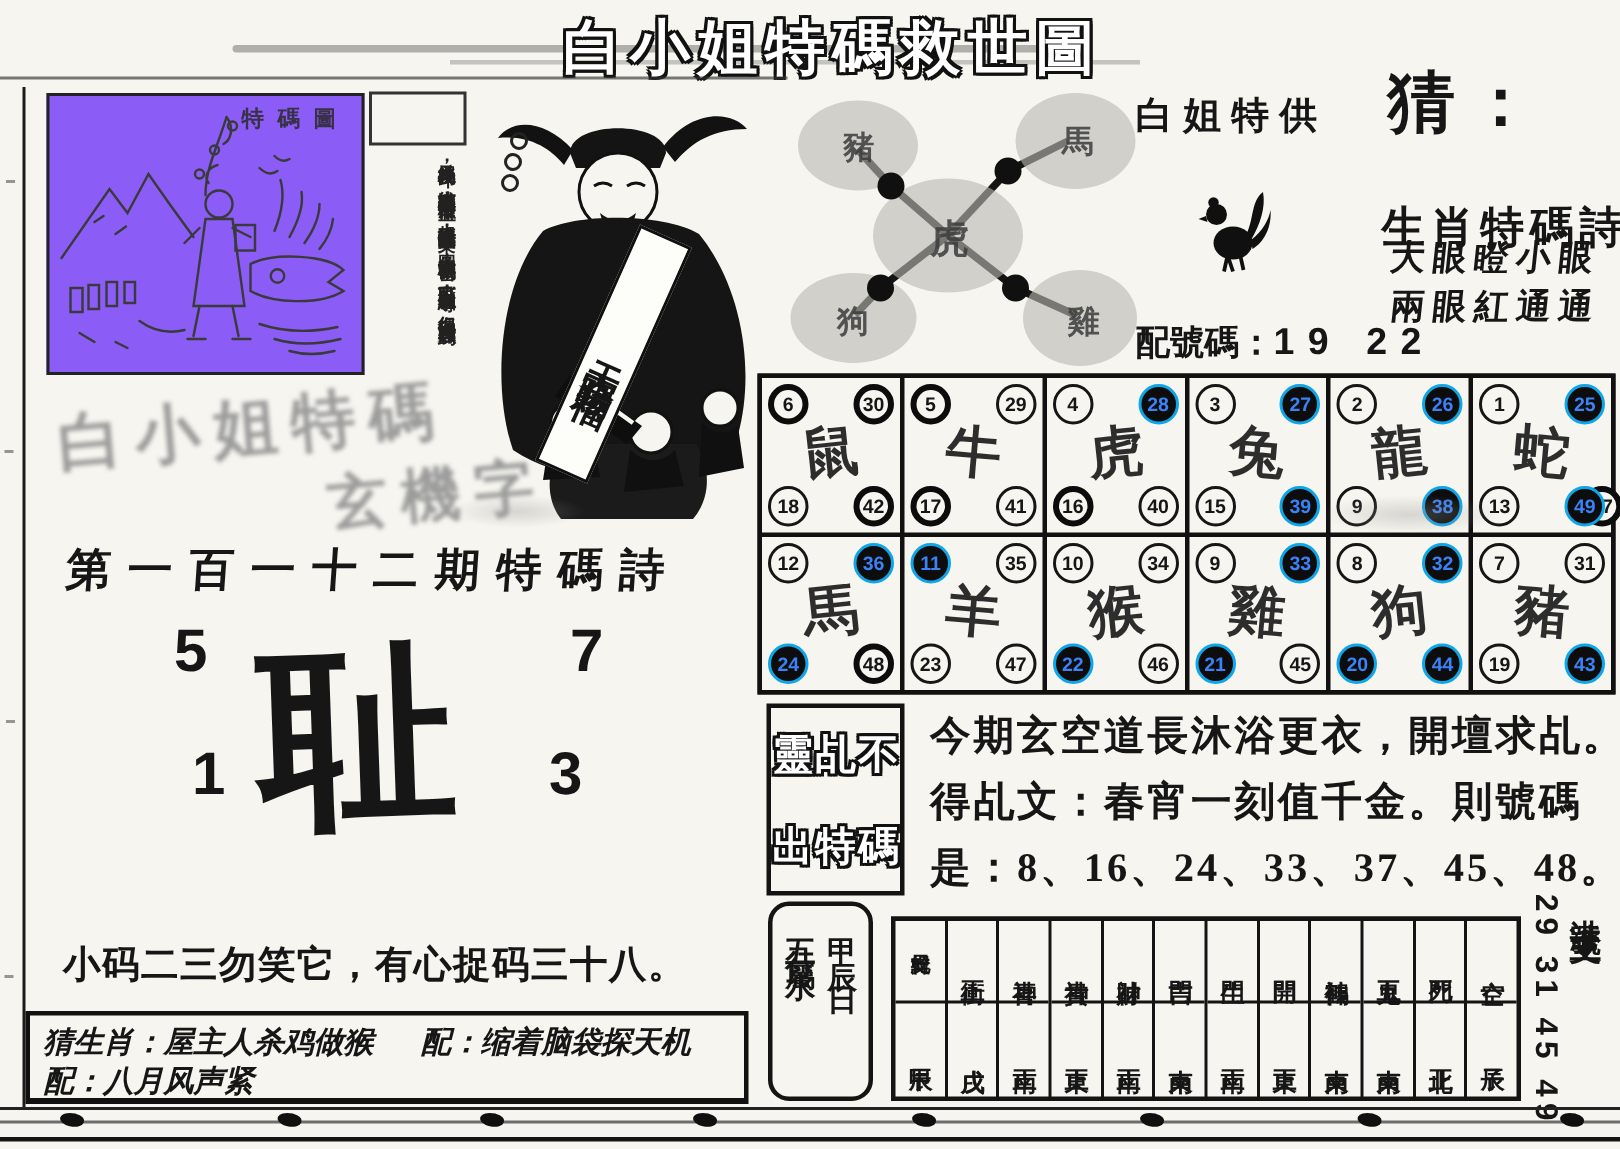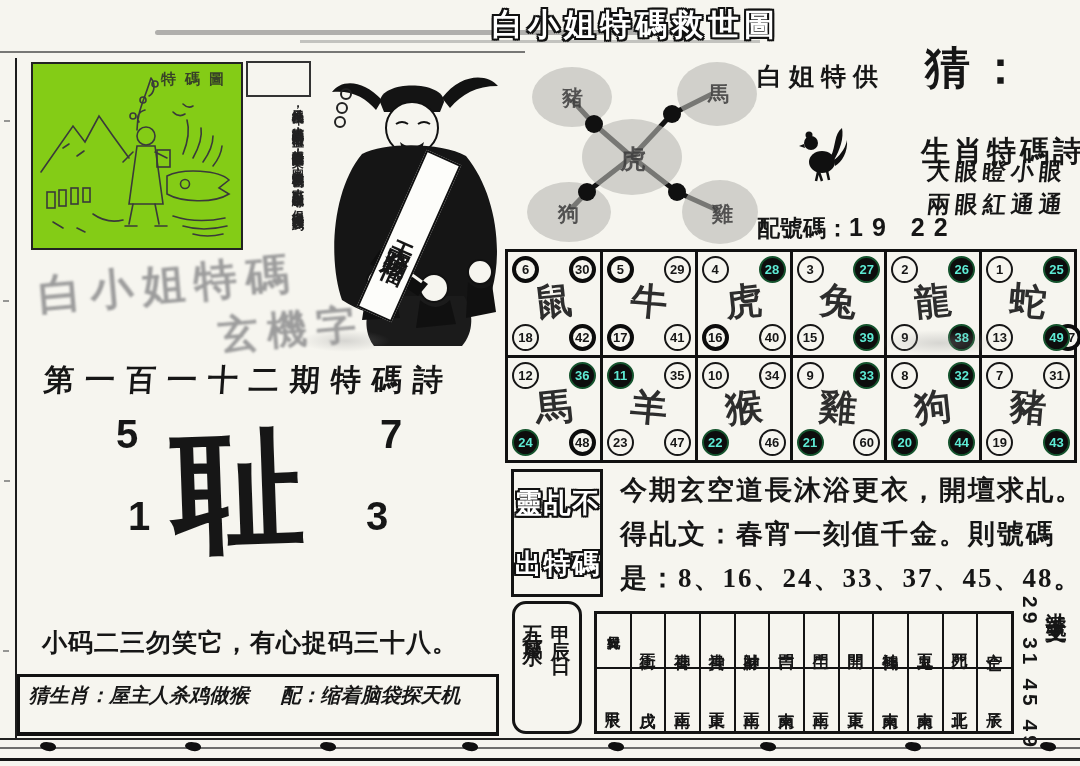--- a/index.html
+++ b/index.html
@@ -2,30 +2,30 @@
 <html><head>
 <meta charset="utf-8">
 <style>
   html,body{margin:0;padding:0;background:#d8d8d4;}
   .sheet{position:relative;width:1080px;height:766px;background:#f6f5ef;overflow:hidden;
          font-family:"Liberation Sans",sans-serif;color:#161616;}
   .abs{position:absolute;}
   
   .hollow{color:#fff;text-shadow:-2px -2px 0 #111,2px -2px 0 #111,-2px 2px 0 #111,2px 2px 0 #111,
           -2px 0 0 #111,2px 0 0 #111,0 -2px 0 #111,0 2px 0 #111;}
-  .title{left:330px;top:4px;width:450px;text-align:right;font-size:31px;font-weight:900;
+  .title{left:330px;top:4px;width:450px;text-align:center;font-size:40px;font-weight:900;
          letter-spacing:5px;white-space:nowrap;}
   .title-smudge{left:155px;top:30px;width:540px;height:5px;background:#5a5a5a;opacity:.45;border-radius:3px;}
   .title-smudge2{left:300px;top:40px;width:460px;height:3px;background:#777;opacity:.4;}
   .topline{left:0;top:51px;width:525px;height:2px;background:#333;opacity:.65;}
   .leftline{left:15px;top:58px;width:2px;height:680px;background:#1c1c1c;}
   .ldash{width:6px;height:2px;background:#555;opacity:.6;}
 
   
-  .pic-frame{left:31px;top:62px;width:208px;height:184px;border:2px solid #222;background:#84cc16;}
+  .pic-frame{left:31px;top:62px;width:208px;height:184px;border:2px solid #222;background:#8b5cf6;}
   .frame-label{position:absolute;right:8px;top:6px;font-size:15px;font-weight:800;letter-spacing:9px;
                color:#2a2a2a;opacity:.85;}
   .stamp-box{left:246px;top:61px;width:61px;height:32px;border:2px solid #333;}
   .notice{left:243px;top:99px;width:62px;height:146px;writing-mode:vertical-rl;text-orientation:upright;
           font-size:12px;font-weight:700;line-height:15px;letter-spacing:1px;color:#222;}
 
   
   .deity{left:322px;top:50px;width:190px;height:300px;}
   .banner{left:390px;top:150px;width:34px;height:168px;background:#fdfdfa;border:2px solid #101010;
           transform:rotate(24deg);writing-mode:vertical-rl;text-orientation:upright;text-align:center;
@@ -69,21 +69,21 @@
   .zgrid{left:505px;top:249px;width:572px;height:214px;border:3px solid #111;box-sizing:border-box;
          display:grid;grid-template-columns:repeat(6,1fr);grid-template-rows:1fr 1fr;background:#111;gap:3px;}
   .zcell{position:relative;background:#f6f5ef;}
   .zanimal{position:absolute;left:50%;top:50%;transform:translate(-50%,-52%) rotate(-6deg);
            font-size:37px;font-weight:800;color:#1d1d1d;opacity:.92;}
   .zcell:nth-child(even) .zanimal{transform:translate(-50%,-52%) rotate(5deg);}
   .num{position:absolute;width:27px;height:27px;border-radius:50%;box-sizing:border-box;
        display:flex;align-items:center;justify-content:center;font-size:13px;font-weight:800;background:#f6f5ef;}
   .num.light{border:2px solid #161616;}
   .num.heavy{border:4px solid #0c0c0c;}
-  .num.solid{background:#0d0d0d;color:#5eead4;border:2px solid #14532d;}
+  .num.solid{background:#0d0d0d;color:#3b82f6;border:2px solid #0ea5e9;}
   .p-tl{left:4px;top:4px;} .p-tr{right:4px;top:4px;} .p-bl{left:4px;bottom:4px;}
   .p-br{right:4px;bottom:4px;} .p-bm{left:50%;transform:translateX(-50%);bottom:4px;margin-left:40px;}
 
   
   .seal{left:511px;top:469px;width:92px;height:128px;border:3px solid #131313;box-sizing:border-box;
         display:grid;grid-template-columns:repeat(3,1fr);grid-template-rows:1fr 1fr;align-items:center;
         justify-items:center;}
   .seal span{font-size:27px;font-weight:900;}
   .oline{font-family:"Liberation Serif",serif;font-weight:700;font-size:27px;letter-spacing:2px;white-space:nowrap;}
   .ol1{left:620px;top:472px;} .ol2{left:620px;top:516px;} .ol3{left:620px;top:560px;}
@@ -196,20 +196,21 @@
   <div class="abs cnum n1">1</div>
   <div class="abs cnum n3">3</div>
   <div class="abs bigchar">耻</div>
   <div class="abs poem2">小码二三勿笑它，有心捉码三十八。</div>
 
   <div class="abs guess-box">
     <div>
       <span>猜生肖：屋主人杀鸡做猴</span><span class="gsep"></span>
       <span>配：缩着脑袋探天机</span>
     </div>
+    <div>配：八月风声紧</div>
   </div>
 
   <div class="abs molecule">
     <svg width="250" height="196" viewBox="0 0 250 196">
       <g stroke="#141414" stroke-width="5">
         <line x1="120" y1="105" x2="82" y2="72"></line>
           <line x1="120" y1="105" x2="160" y2="62"></line>
         <line x1="120" y1="105" x2="75" y2="140"></line>
           <line x1="120" y1="105" x2="165" y2="140"></line>
         <line x1="82" y1="72" x2="60" y2="48"></line>
@@ -326,21 +327,21 @@
         <span class="num light p-tl">10</span>
         <span class="num light p-tr">34</span>
         <span class="num solid p-bl">22</span>
         <span class="num light p-br">46</span>
       </div>
       <div class="zcell">
         <span class="zanimal">雞</span>
         <span class="num light p-tl">9</span>
         <span class="num solid p-tr">33</span>
         <span class="num solid p-bl">21</span>
-        <span class="num light p-br">60</span>
+        <span class="num light p-br">45</span>
       </div>
       <div class="zcell">
         <span class="zanimal">狗</span>
         <span class="num light p-tl">8</span>
         <span class="num solid p-tr">32</span>
         <span class="num solid p-bl">20</span>
         <span class="num solid p-br">44</span>
       </div>
       <div class="zcell">
         <span class="zanimal">豬</span>

